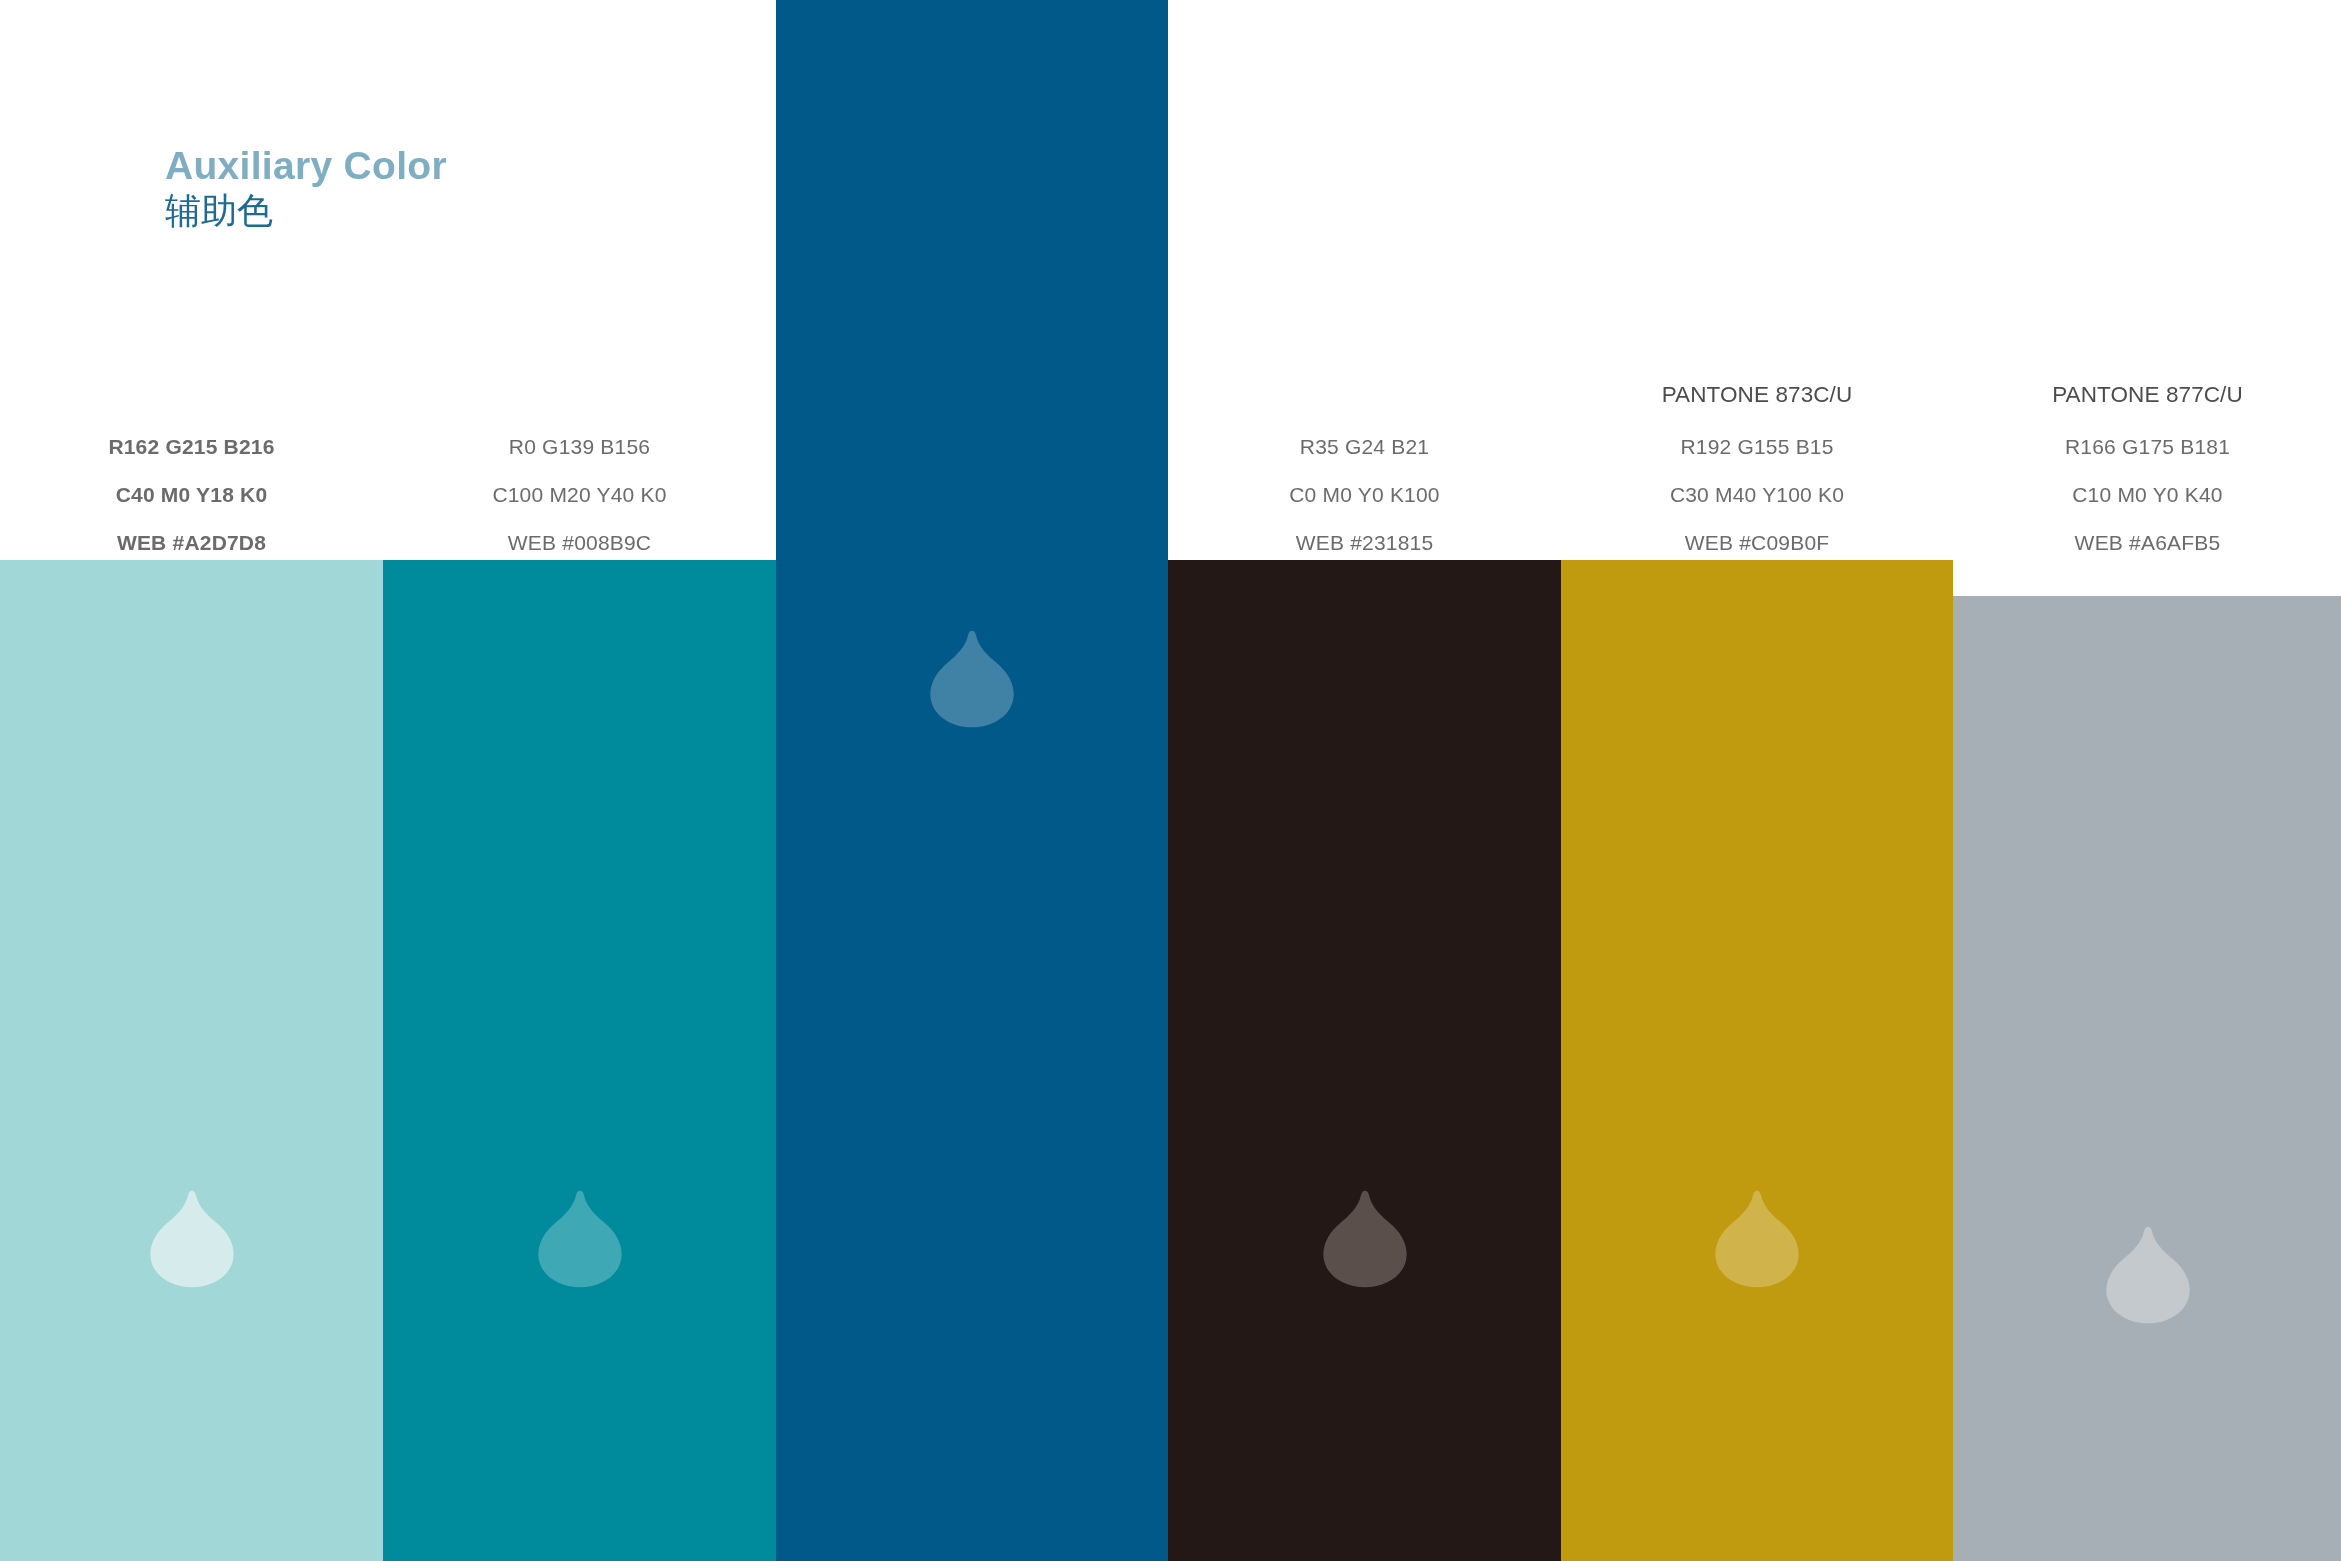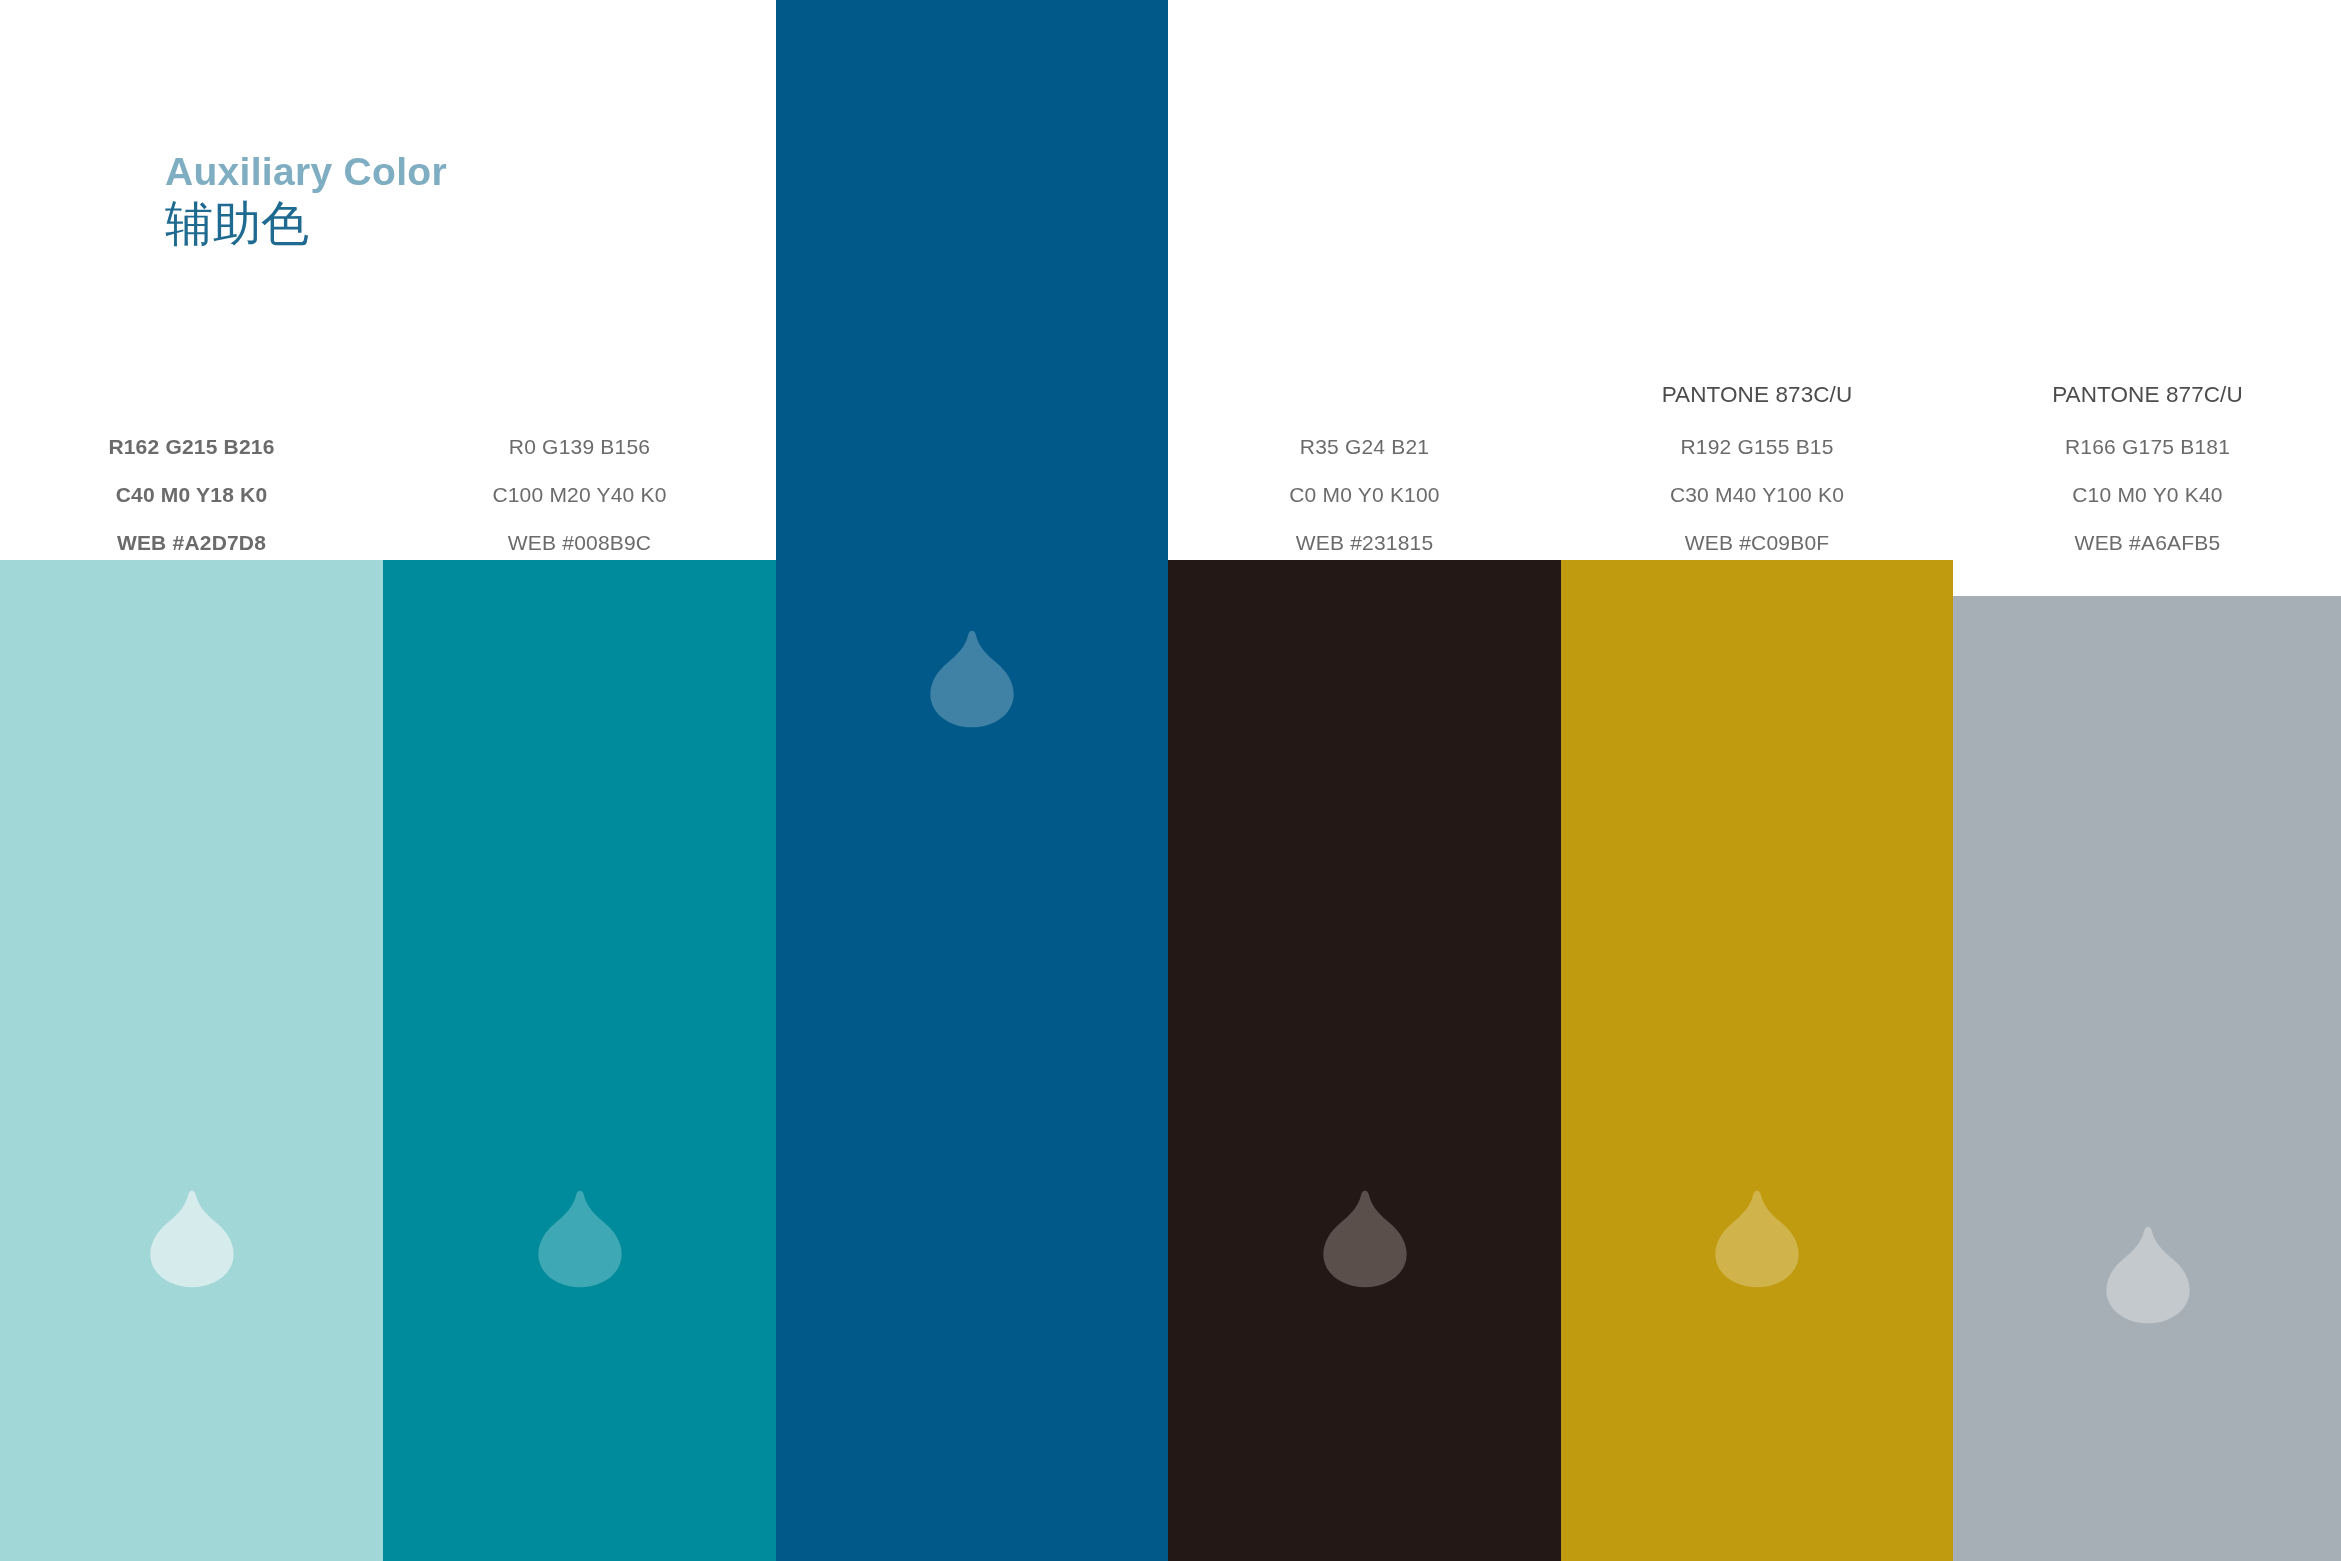--- a/index.html
+++ b/index.html
@@ -12,34 +12,34 @@
     background: #ffffff;
     font-family: "Liberation Sans", sans-serif;
     overflow: hidden;
     position: relative;
   }
 
   
   #title-block {
     position: absolute;
     left: 165px;
-    top: 150px;
+    top: 144px;
     width: 793px;
   }
   #title-en {
     font-size: 39px;
     font-weight: bold;
     color: #7fadc2;
     letter-spacing: 0.3px;
     line-height: 1.12;
     margin: 0;
     white-space: nowrap;
   }
   #title-zh {
-    font-size: 48px;
+    font-size: 36px;
     font-weight: normal;
     color: #1e6a90;
     line-height: 1.18;
     margin: 2.6px 0 0 0;
     white-space: nowrap;
   }
 
   
   #palette {
     position: absolute;

